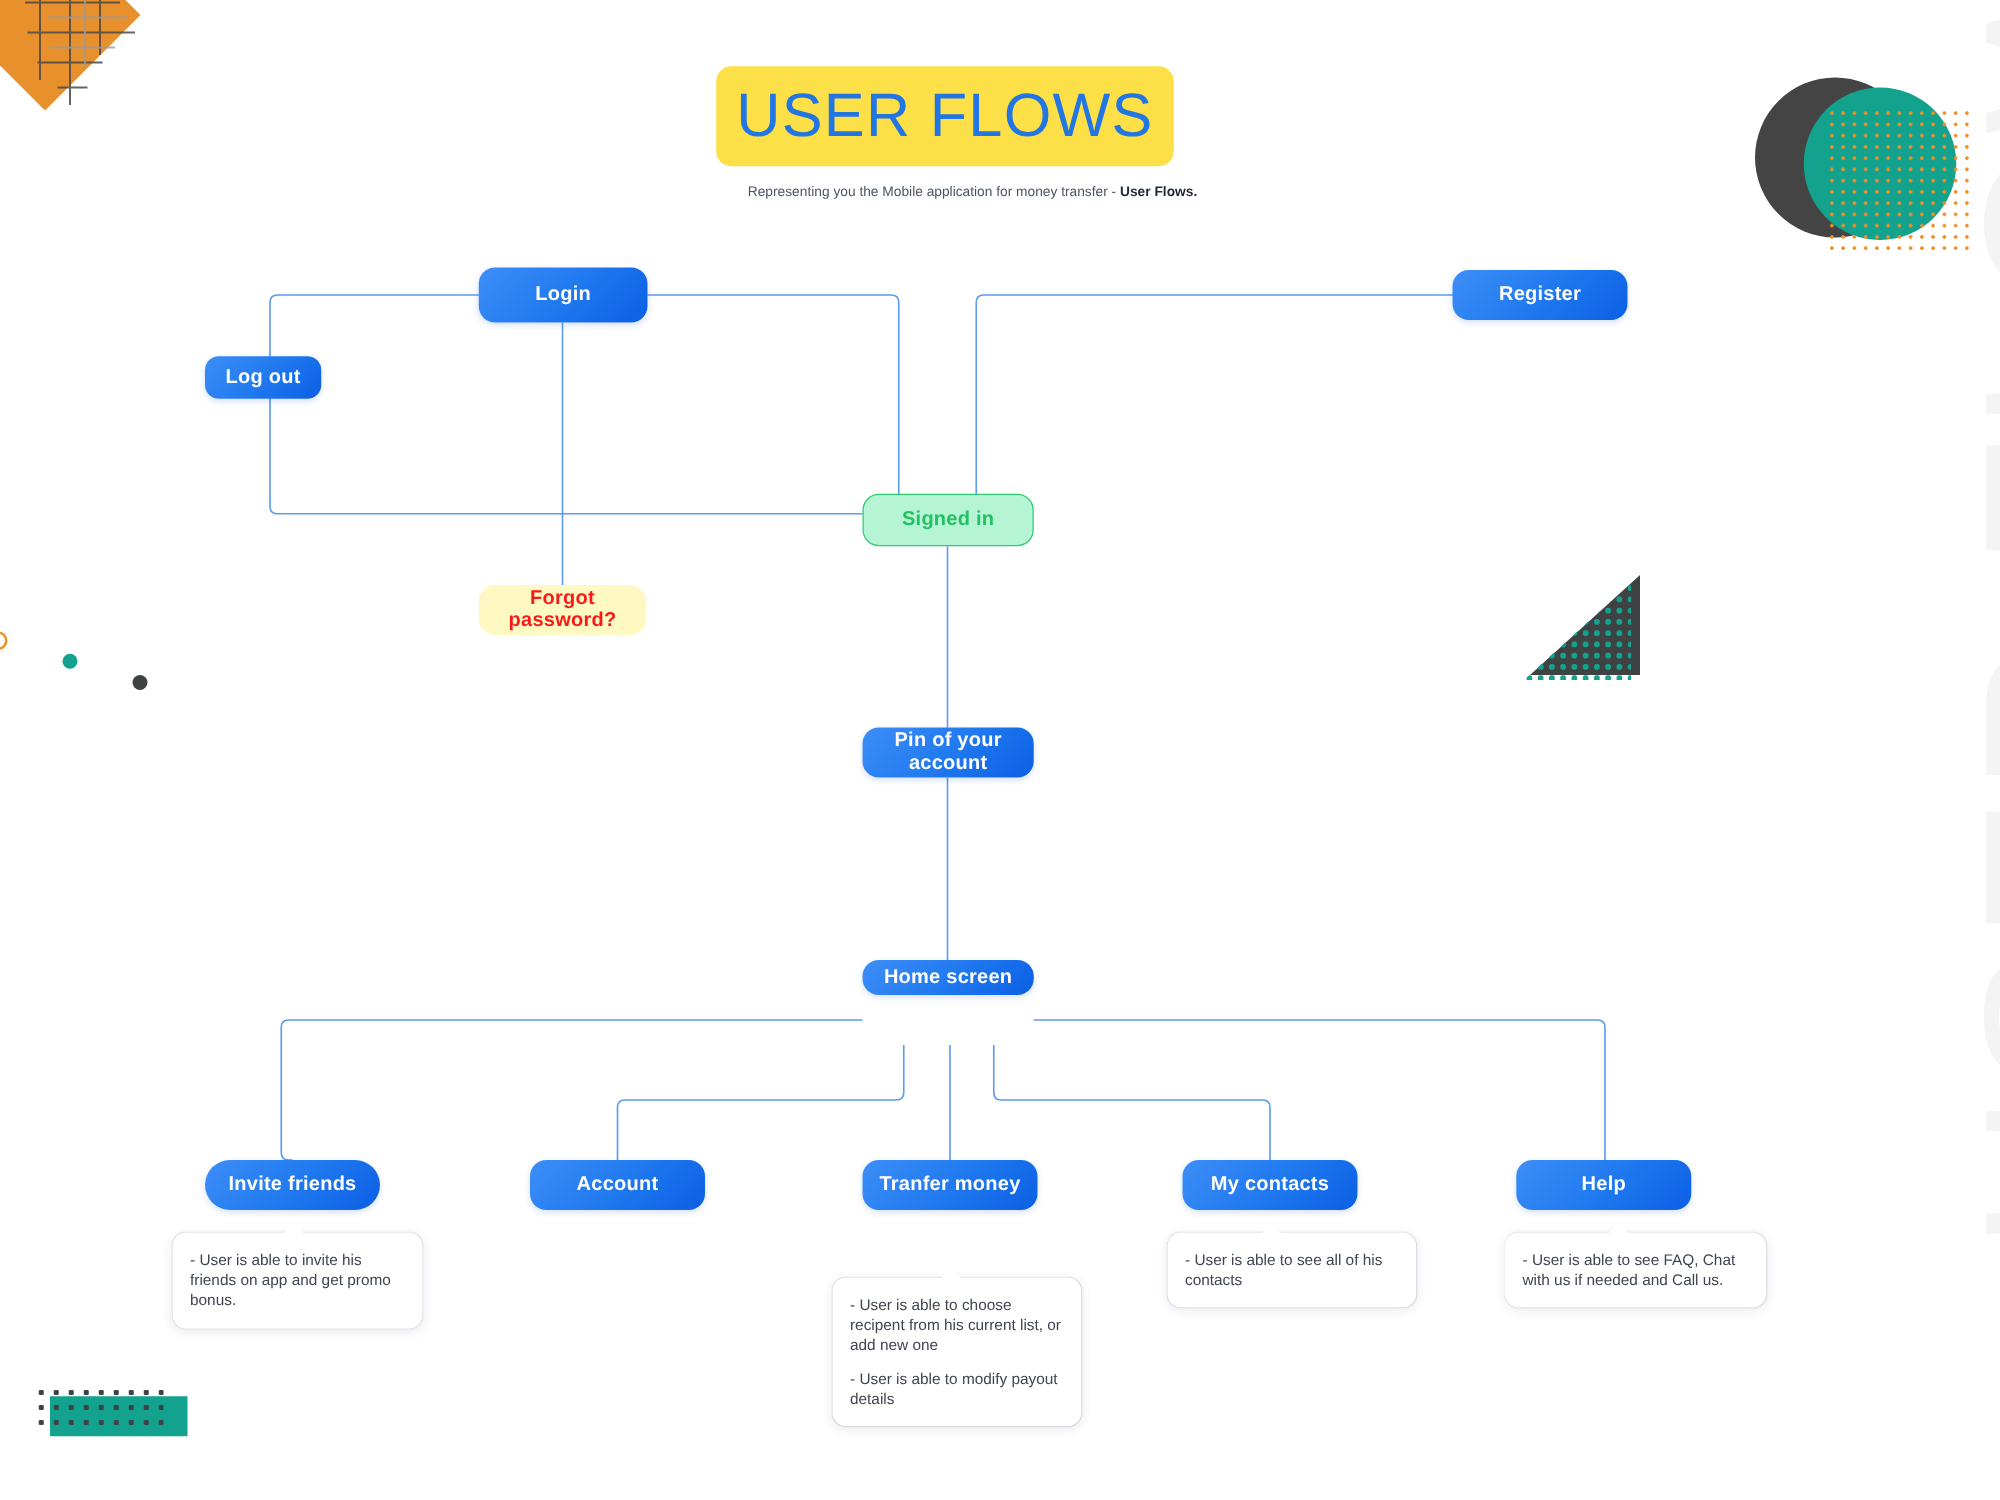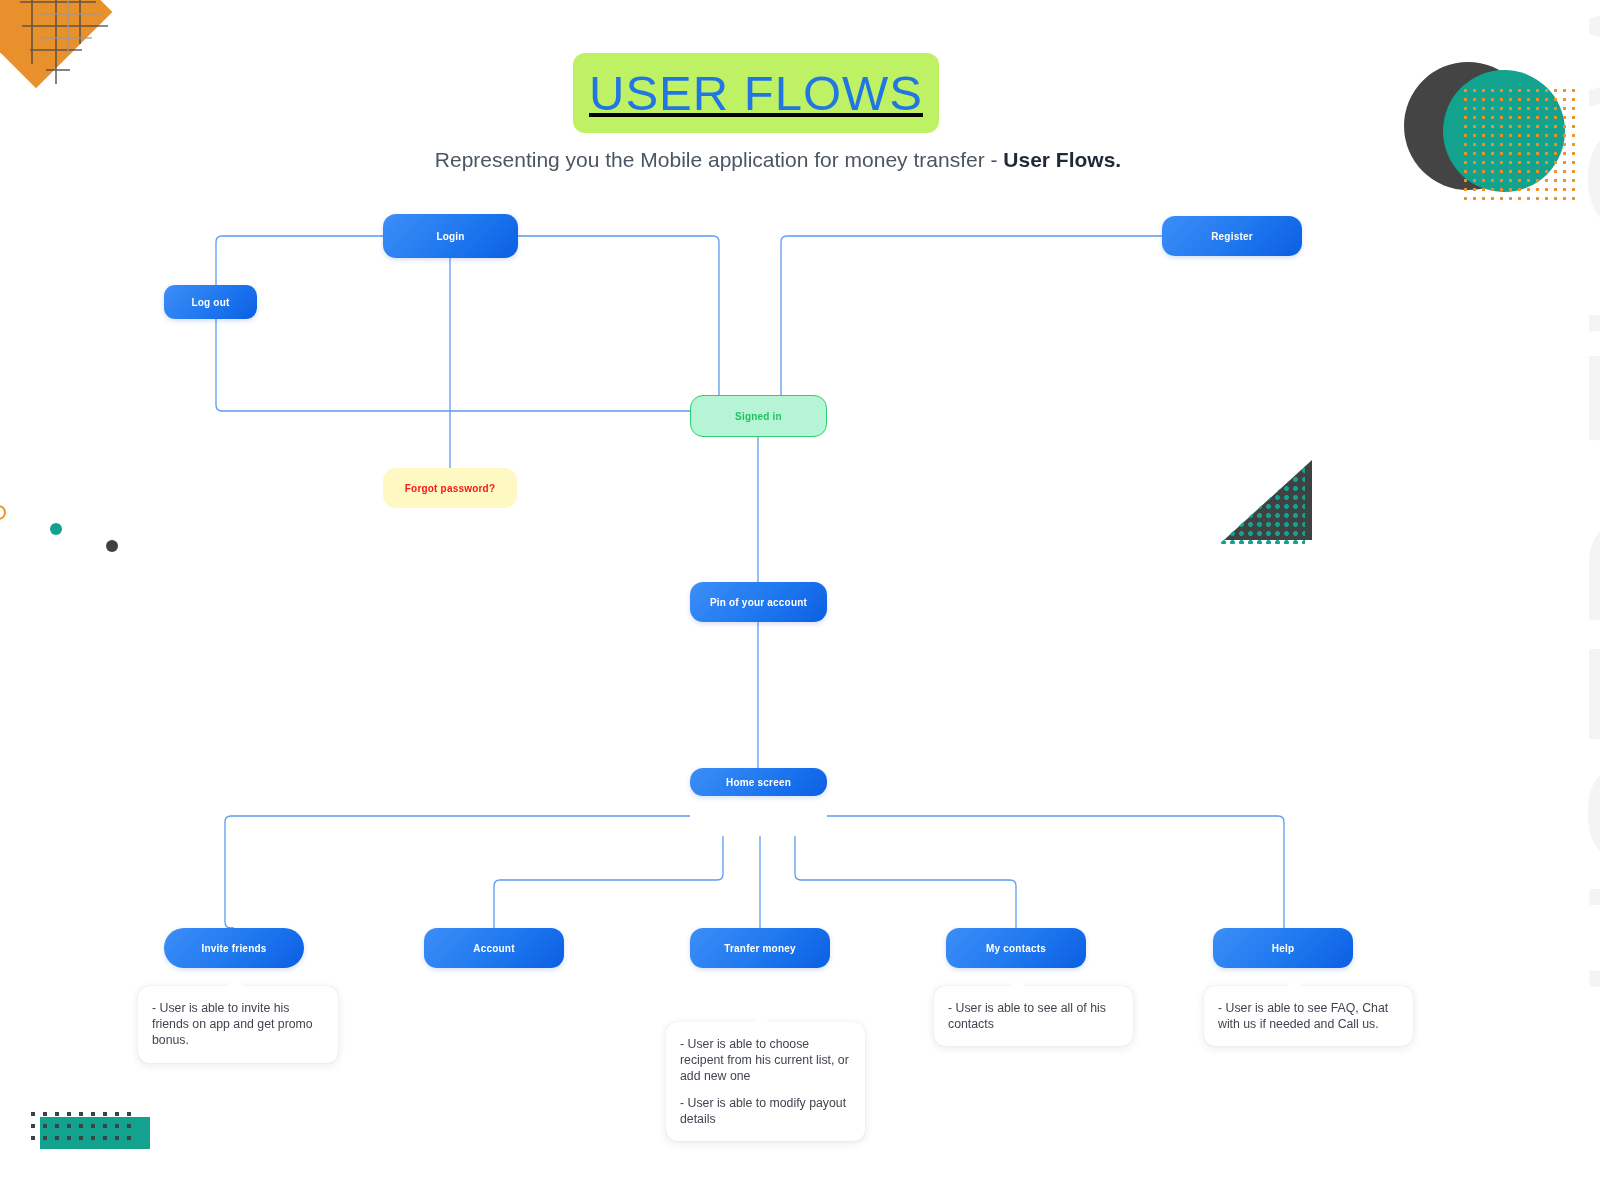--- a/index.html
+++ b/index.html
@@ -105,48 +105,48 @@
     white-space: nowrap;
     pointer-events: none;
     user-select: none;
   }
 
   
   #title-pill {
     position: absolute;
     left: 573px; top: 53px;
     width: 366px; height: 80px;
-    background: #bef264;
+    background: #fde047;
     border-radius: 12px;
-    display: flex; align-items: center; justify-content: center; text-decoration: underline;
+    display: flex; align-items: center; justify-content: center;
   }
   #title-text {
     font-size: 49px;
     color: #2176e4;
     letter-spacing: 1px;
     font-weight: 400;
   }
   #subtitle {
     position: absolute;
     left: 0; top: 148px; width: 1556px;
     text-align: center;
-    font-size: 21px;
+    font-size: 11px;
     color: #4b5563;
   }
   #subtitle b { color: #1f2937; font-weight: 700; }
 
   
   #wires { position: absolute; left: 0; top: 0; width: 1600px; height: 1200px; }
 
   
   .node {
     position: absolute;
     display: flex; align-items: center; justify-content: center;
     border-radius: 13px;
-    font-size: 10px;
+    font-size: 16px;
     font-weight: 700;
     color: #ffffff;
     text-align: center;
     background: linear-gradient(135deg, #3d8ef7 0%, #2079ef 52%, #0b5fe4 100%);
     box-shadow: 0 2px 5px rgba(20,80,190,0.18);
     letter-spacing: 0.2px;
   }
   .node.green {
     background: #b5f5d6;
     border: 1.4px solid #2ecc71;

